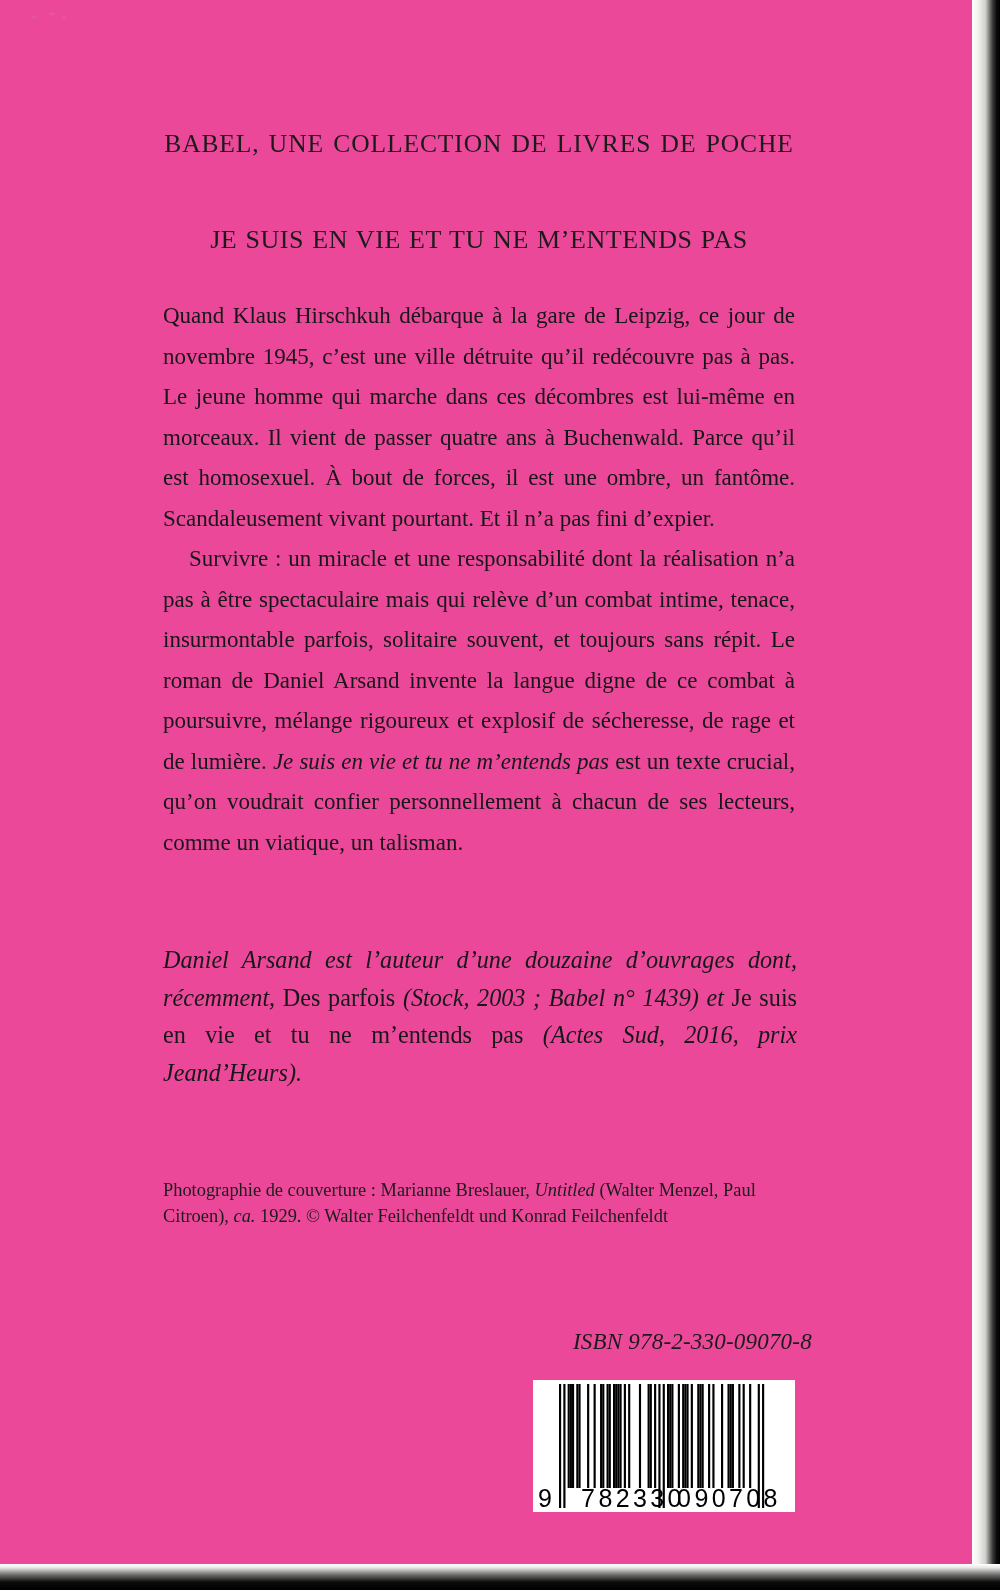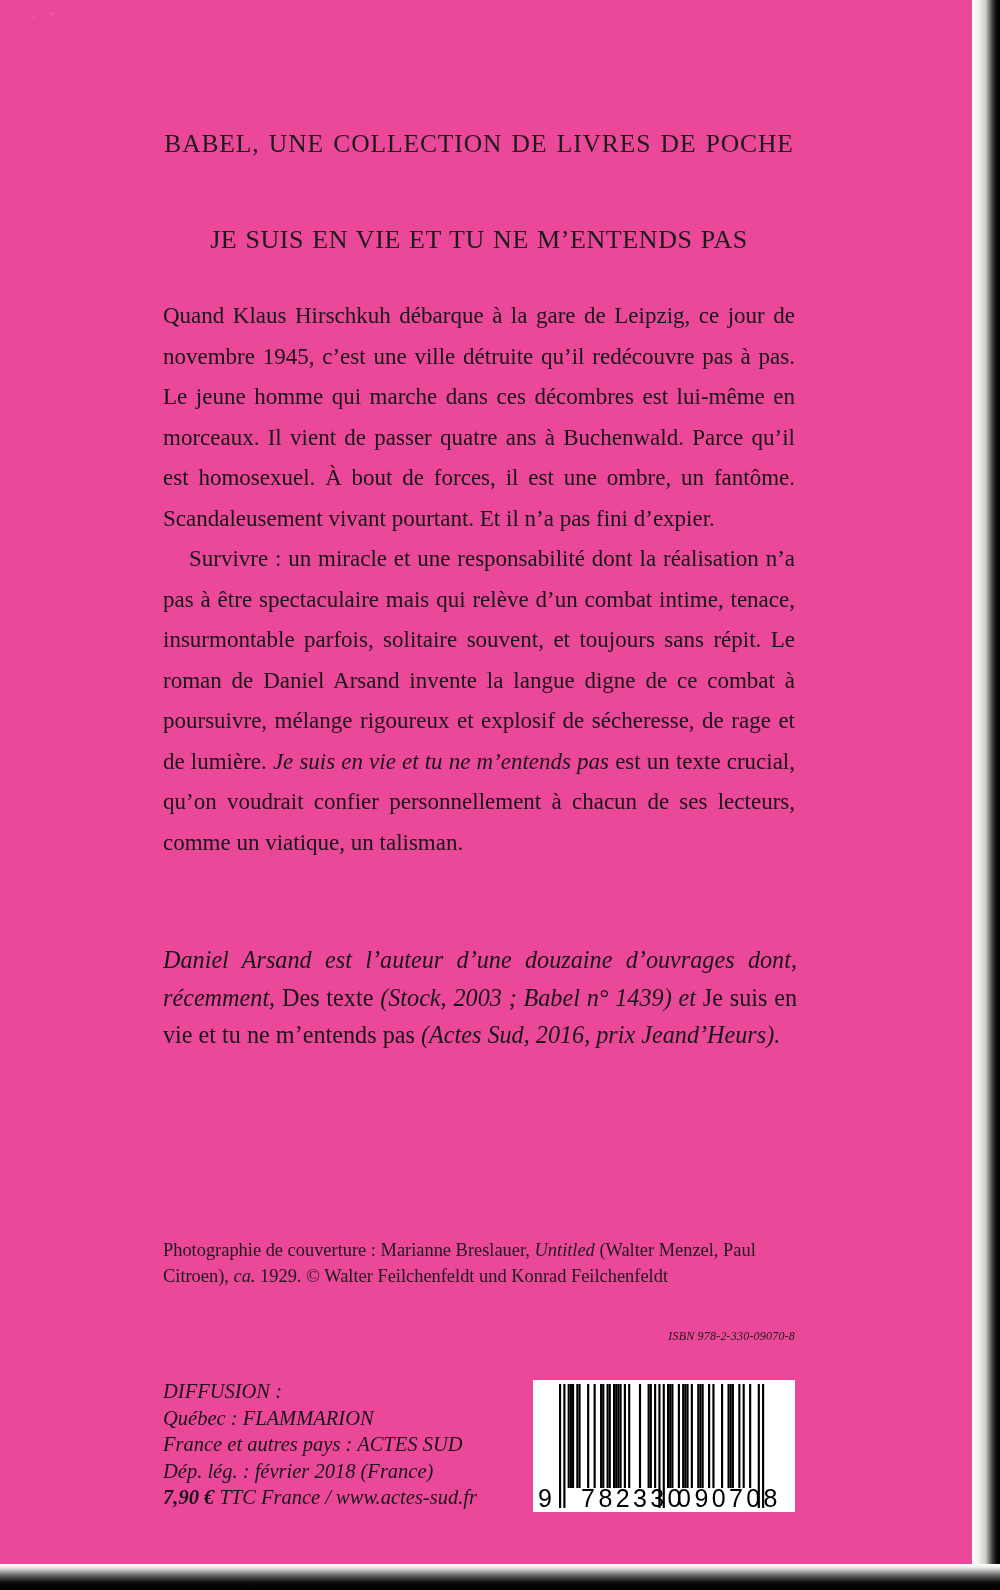--- a/index.html
+++ b/index.html
@@ -129,41 +129,41 @@
     font-style: italic;
     text-align: justify;
   }
   .author-note .roman {
     font-style: normal;
   }
 
   
   .photo-credit {
     position: absolute;
-    top: 1238px;
+    top: 1178px;
     left: 0;
     width: 634px;
     font-family: "Liberation Serif", serif;
     font-size: 18.4px;
     line-height: 25.5px;
     color: #1b1b1b;
     text-align: left;
   }
   .photo-credit i { font-style: italic; }
 
   
   .isbn {
     position: absolute;
     top: 1329px;
     left: 410px;
     width: 222px;
     text-align: right;
     font-family: "Liberation Serif", serif;
     font-style: italic;
-    font-size: 12px;
+    font-size: 23px;
     letter-spacing: 0.2px;
     color: #1b1b1b;
     white-space: nowrap;
   }
 
   
   .diffusion {
     position: absolute;
     top: 1378px;
     left: 0;
@@ -205,33 +205,26 @@
 
     <div class="collection-line">BABEL, UNE COLLECTION DE LIVRES DE POCHE</div>
 
     <div class="book-title">JE SUIS EN VIE ET TU NE M’ENTENDS PAS</div>
 
     <div class="blurb">
       <p>Quand Klaus Hirschkuh débarque à la gare de Leip­zig, ce jour de novembre 1945, c’est une ville détruite qu’il redécouvre pas à pas. Le jeune homme qui marche dans ces décombres est lui-même en mor­ceaux. Il vient de passer quatre ans à Buchenwald. Parce qu’il est homosexuel. À bout de forces, il est une ombre, un fantôme. Scandaleusement vivant pourtant. Et il n’a pas fini d’expier.</p>
       <p class="indent"><span>Survivre : un miracle et une responsabilité dont la réalisation n’a pas à être spectaculaire mais qui relève d’un combat intime, tenace, insurmontable parfois, solitaire souvent, et toujours sans répit. Le roman de Daniel Arsand invente la langue digne de ce combat à poursuivre, mélange rigoureux et ex­plosif de sécheresse, de rage et de lumière. </span><i>Je suis en vie et tu ne m’entends pas</i><span> est un texte crucial, qu’on voudrait confier personnellement à chacun de ses lecteurs, comme un viatique, un talisman.</span></p>
     </div>
 
-    <div class="author-note"><span>Daniel Arsand est l’auteur d’une douzaine d’ouvrages dont, récemment, </span><span class="roman">Des texte</span><span> (Stock, 2003 ; Babel n° 1439) et </span><span class="roman">Je suis en vie et tu ne m’entends pas</span><span> (Actes Sud, 2016, prix Jeand’Heurs).</span></div>
+    <div class="author-note"><span>Daniel Arsand est l’auteur d’une douzaine d’ouvrages dont, récemment, </span><span class="roman">Des parfois</span><span> (Stock, 2003 ; Babel n° 1439) et </span><span class="roman">Je suis en vie et tu ne m’entends pas</span><span> (Actes Sud, 2016, prix Jeand’Heurs).</span></div>
 
     <div class="photo-credit"><span>Photographie de couverture : Marianne Breslauer, </span><i>Untitled</i><span> (Walter Menzel, Paul Citroen), </span><i>ca.</i><span> 1929. © Walter Feilchenfeldt und Konrad Feilchenfeldt</span></div>
 
     <div class="isbn">ISBN 978-2-330-09070-8</div>
 
-    <div class="diffusion">
-      <div>DIFFUSION :</div>
-      <div>Québec : FLAMMARION</div>
-      <div>France et autres pays : ACTES SUD</div>
-      <div>Dép. lég. : février 2018 (France)</div>
-      <div><span class="price">7,90 €</span><span> TTC France / www.actes-sud.fr</span></div>
-    </div>
 
     <div class="barcode-wrap">
       <svg class="barcode-svg" viewBox="0 0 262 132" preserveAspectRatio="none">
         <rect x="0" y="0" width="262" height="132" fill="#ffffff"></rect>
         <g id="bars" fill="#000000">
             <rect x="26.00" y="4" width="2.16" height="124"></rect>
             <rect x="30.32" y="4" width="2.16" height="124"></rect>
             <rect x="34.64" y="4" width="2.16" height="104"></rect>
             <rect x="36.80" y="4" width="2.16" height="104"></rect>
             <rect x="38.96" y="4" width="2.16" height="104"></rect>

